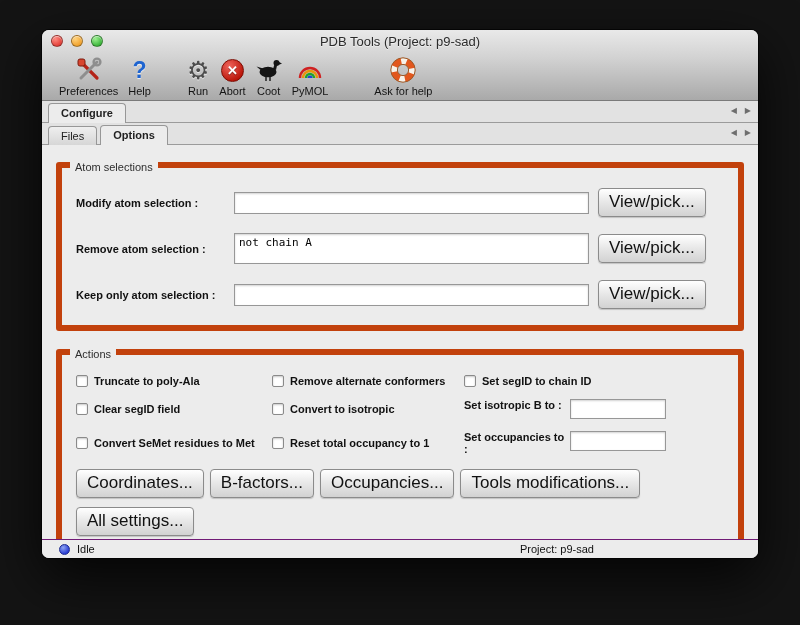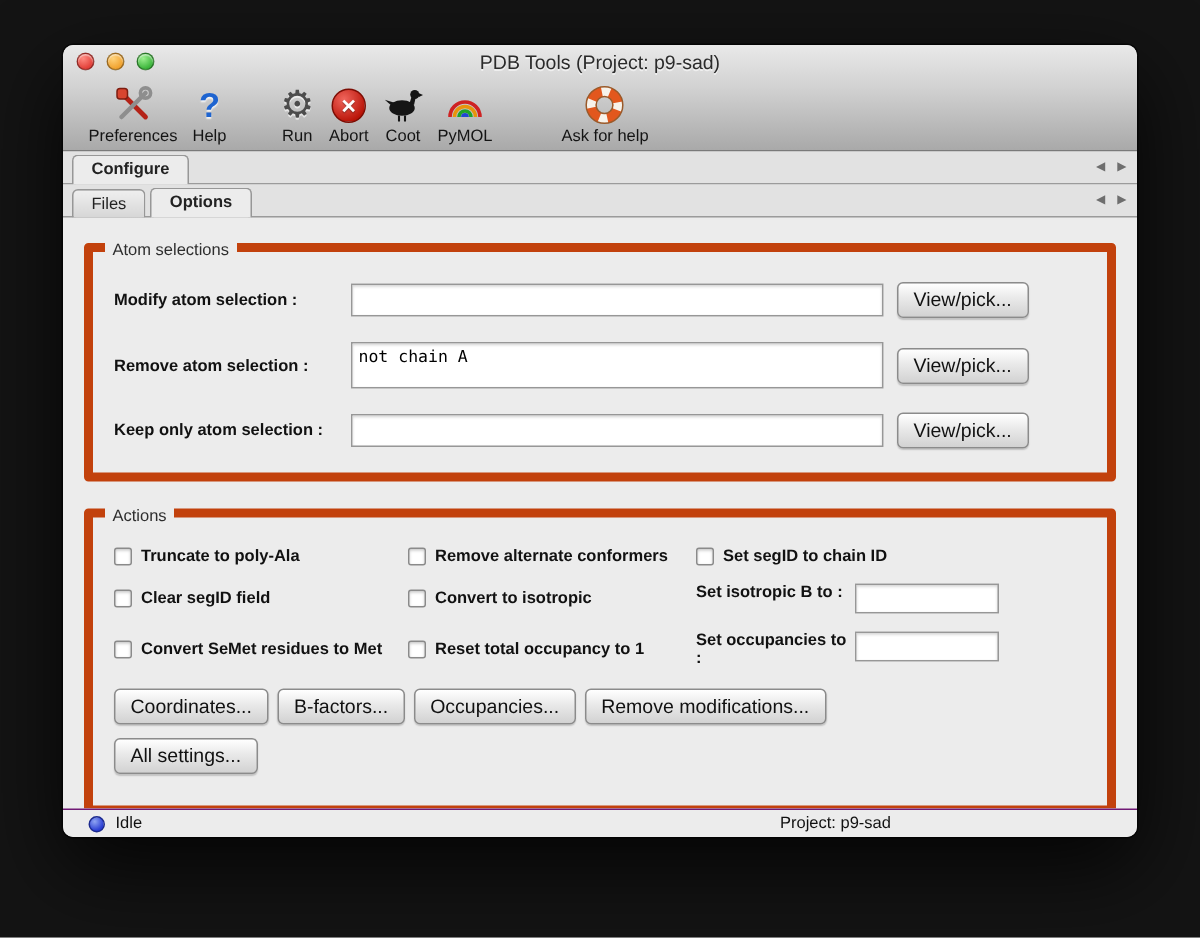--- a/index.html
+++ b/index.html
@@ -83,21 +83,21 @@
     width:355px; border:1px solid #979797; background:#fff;
     font-family:"DejaVu Sans Mono", monospace; font-size:11px;
     padding:3px 4px; box-shadow:inset 0 1px 2px rgba(0,0,0,.18);
     border-radius:0; outline:none;
   }
   .sel-input { height:22px; }
   .sel-area { height:31px; resize:none; line-height:12px; overflow:hidden; }
   .viewpick { margin-left:9px; }
 
   .macbtn {
-    font-family:"Liberation Sans", sans-serif; font-size:13px; color:#111;
+    font-family:"Liberation Sans", sans-serif; font-size:17px; color:#111;
     padding:3px 10px 4px; border:1px solid #8b8b8b; border-radius:4px;
     background:linear-gradient(#ffffff,#e9e9e9 45%, #d2d2d2);
     box-shadow:0 1px 1px rgba(0,0,0,.18); cursor:default; white-space:nowrap;
   }
 
   .actions-grid {
     display:grid; grid-template-columns:196px 192px 1fr;
     row-gap:12px; align-items:center; margin-bottom:14px;
   }
   .cb-item { display:flex; align-items:center; gap:6px; font-size:11px; font-weight:bold; color:#111; }
@@ -303,21 +303,21 @@
         <div class="field">
           <span class="f-label">Set occupancies to :</span>
           <input class="f-input" type="text" value="" style="">
         </div>
       </div>
 
       <div class="btn-row">
         <button class="macbtn">Coordinates...</button>
         <button class="macbtn">B-factors...</button>
         <button class="macbtn">Occupancies...</button>
-        <button class="macbtn">Remove modifications...</button>
+        <button class="macbtn">Tools modifications...</button>
       </div>
       <div class="btn-row">
         <button class="macbtn">All settings...</button>
       </div>
     </div>
 
   </div>
 
   <div class="statusbar">
     <span class="status-dot"></span>

